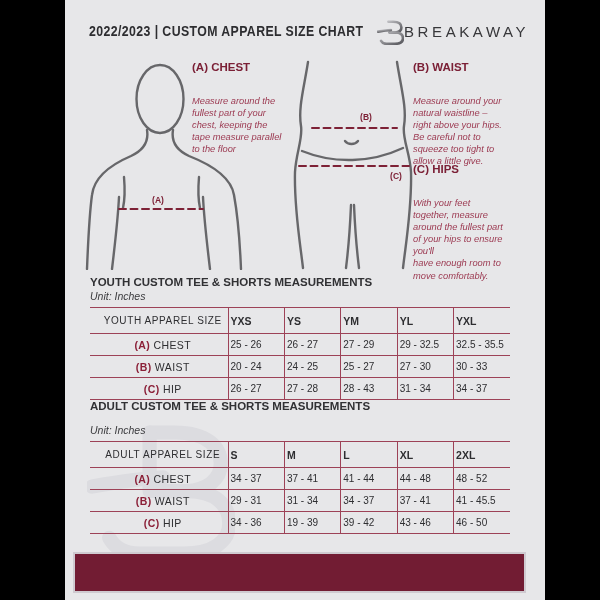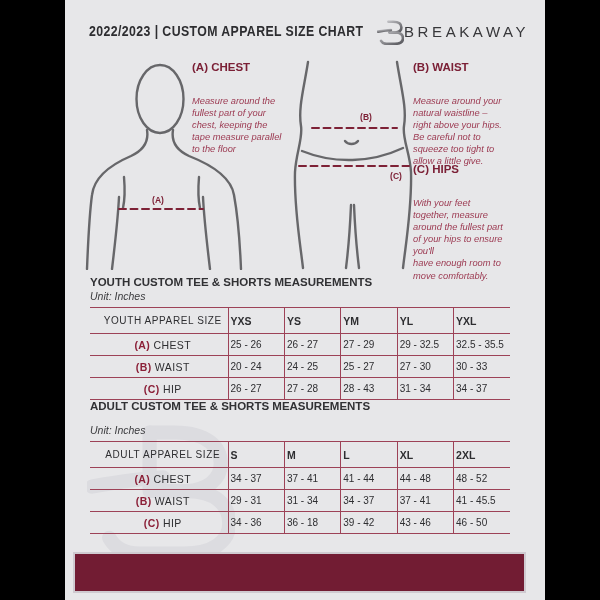--- a/index.html
+++ b/index.html
@@ -208,21 +208,21 @@
           <td class="label-col"><span class="rowkey">(B) </span><span>WAIST</span></td>
           <td>29 - 31</td>
           <td>31 - 34</td>
           <td>34 - 37</td>
           <td>37 - 41</td>
           <td>41 - 45.5</td>
         </tr>
         <tr>
           <td class="label-col"><span class="rowkey">(C) </span><span>HIP</span></td>
           <td>34 - 36</td>
-          <td>36 - 18</td>
+          <td>19 - 39</td>
           <td>39 - 42</td>
           <td>43 - 46</td>
           <td>46 - 50</td>
         </tr>
       </tbody>
     </table>
 
   <div class="footer-bar"></div>
 </div>
 

